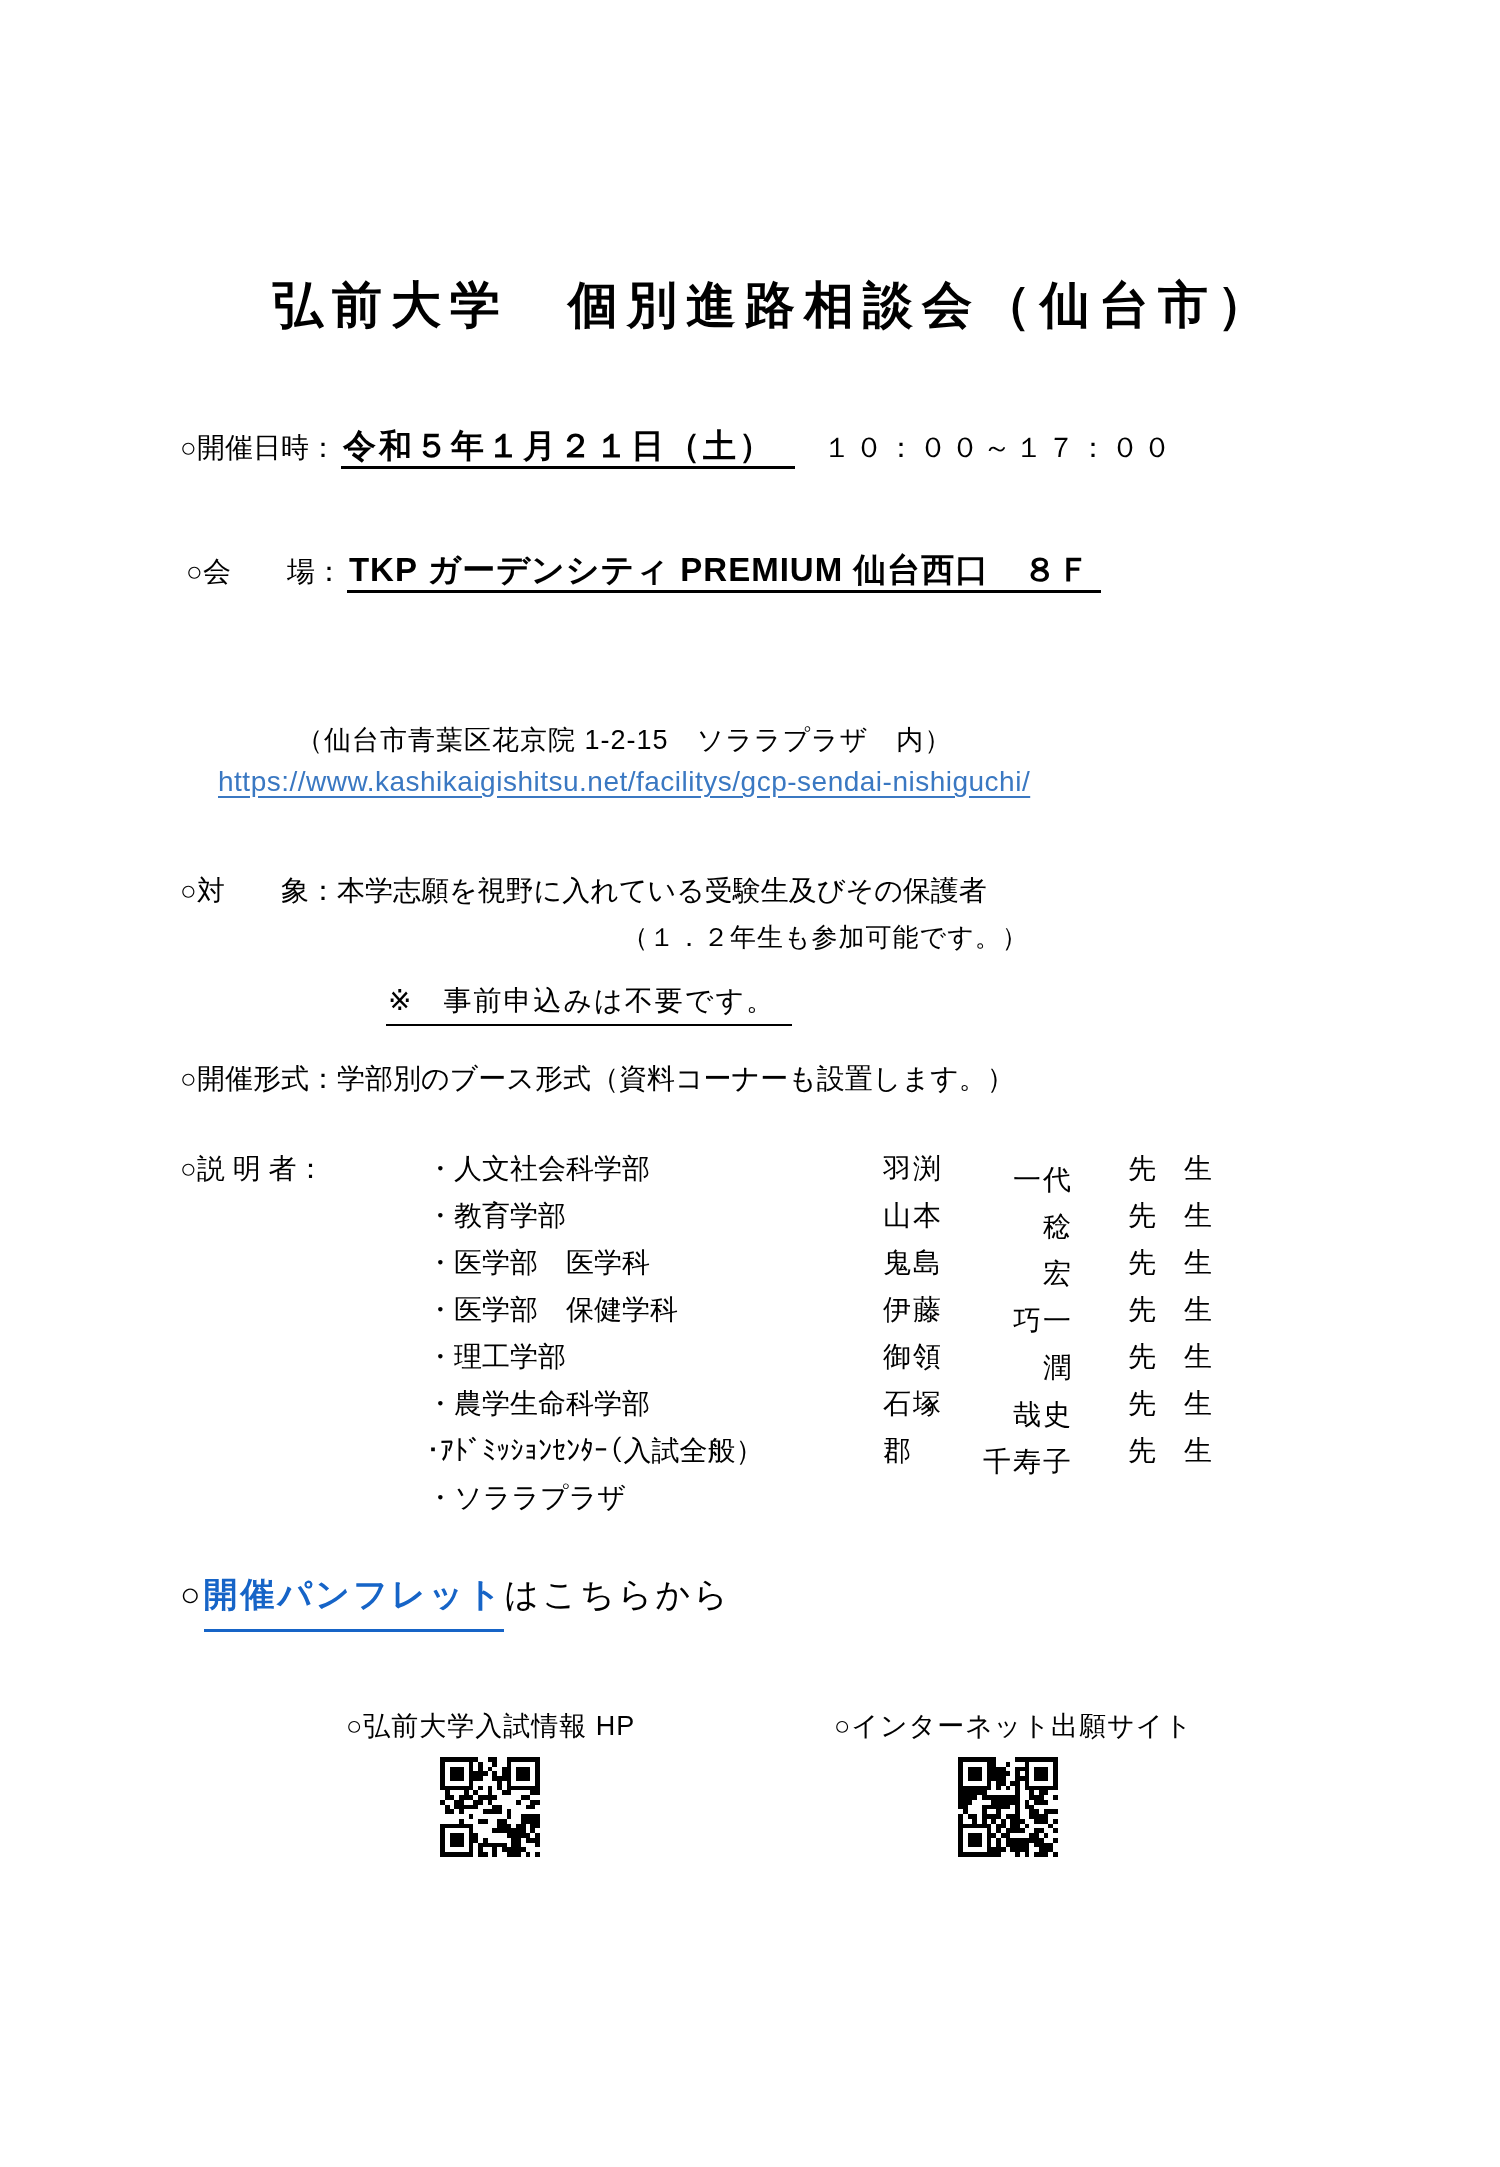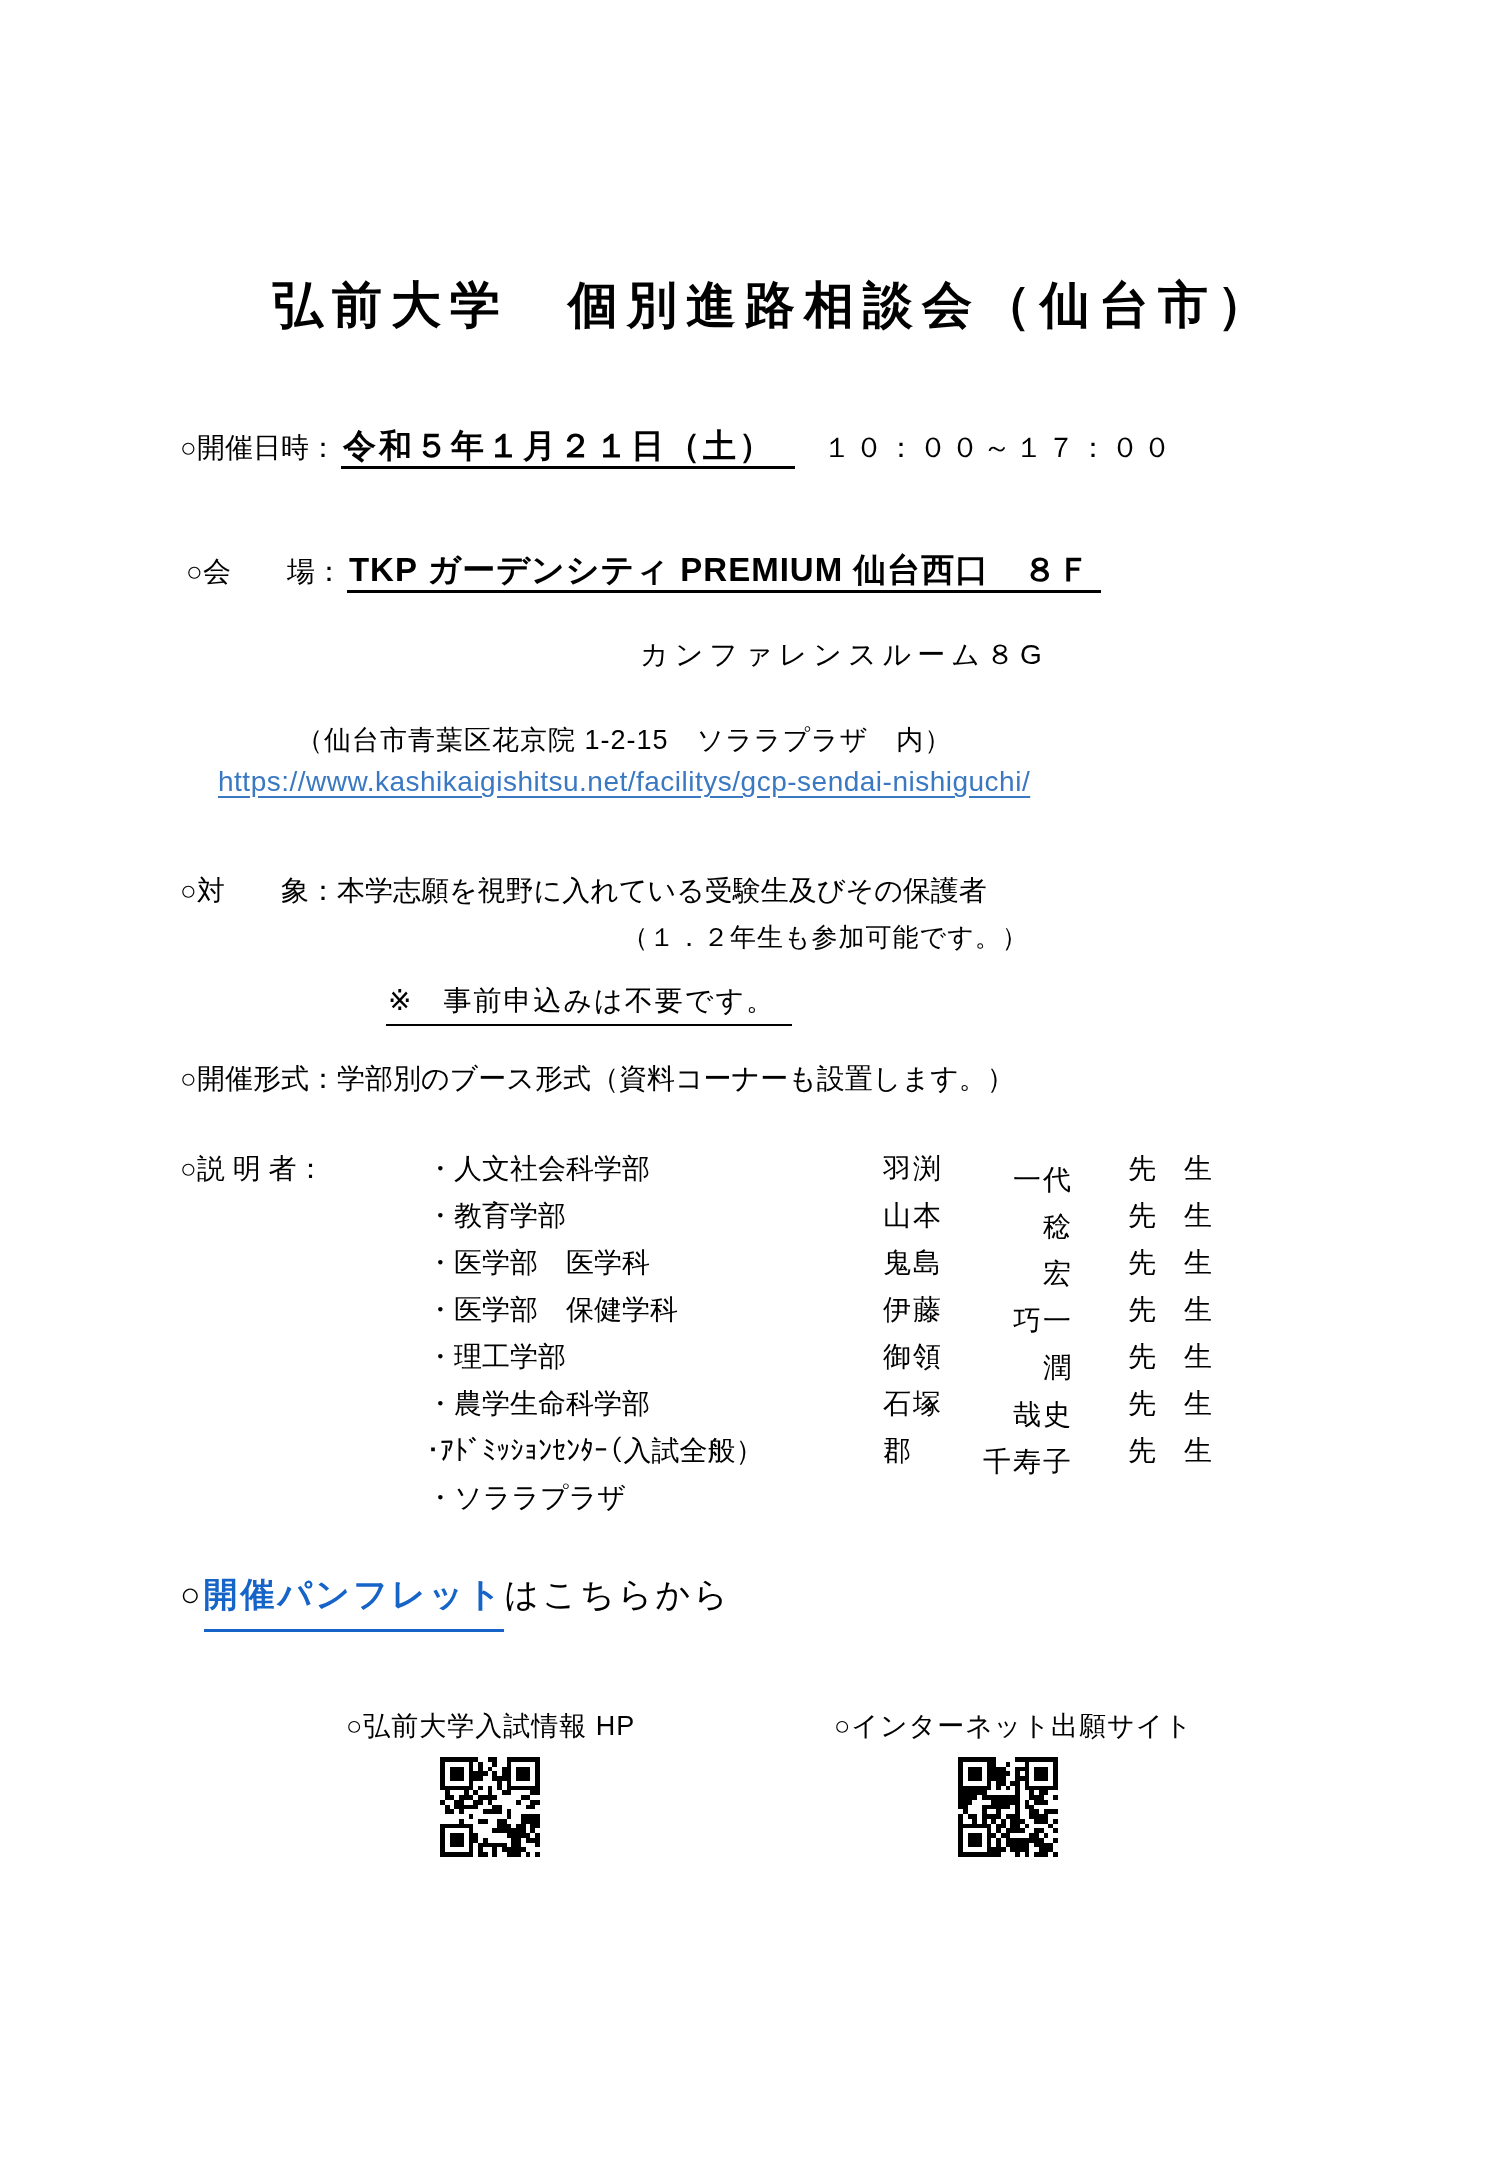--- a/index.html
+++ b/index.html
@@ -85,21 +85,20 @@
 <body>
 
 <div class="page">
 
   <div class="abs doc-title">弘前大学　個別進路相談会（仙台市）</div>
 
   <div class="abs row-schedule"><span>○開催日時：</span><span class="schedule-date">令和５年１月２１日（土）</span><span class="schedule-time">１０：００～１７：００</span></div>
 
   <div class="abs row-venue"><span>○会　　場：</span><span class="venue-name">TKP ガーデンシティ PREMIUM 仙台西口　８Ｆ</span></div>
 
-  <div class="abs venue-room">カンファレンスルーム８G</div>
 
   <div class="abs venue-address">（仙台市青葉区花京院 1-2-15　ソララプラザ　内）</div>
 
   <a class="abs venue-url">https://www.kashikaigishitsu.net/facilitys/gcp-sendai-nishiguchi/</a>
 
   <div class="abs row-audience"><span>○対　　象：</span><span>本学志願を視野に入れている受験生及びその保護者</span></div>
 
   <div class="abs audience-note">（１．２年生も参加可能です。）</div>
 
   <div class="abs registration-note">※　事前申込みは不要です。</div>

